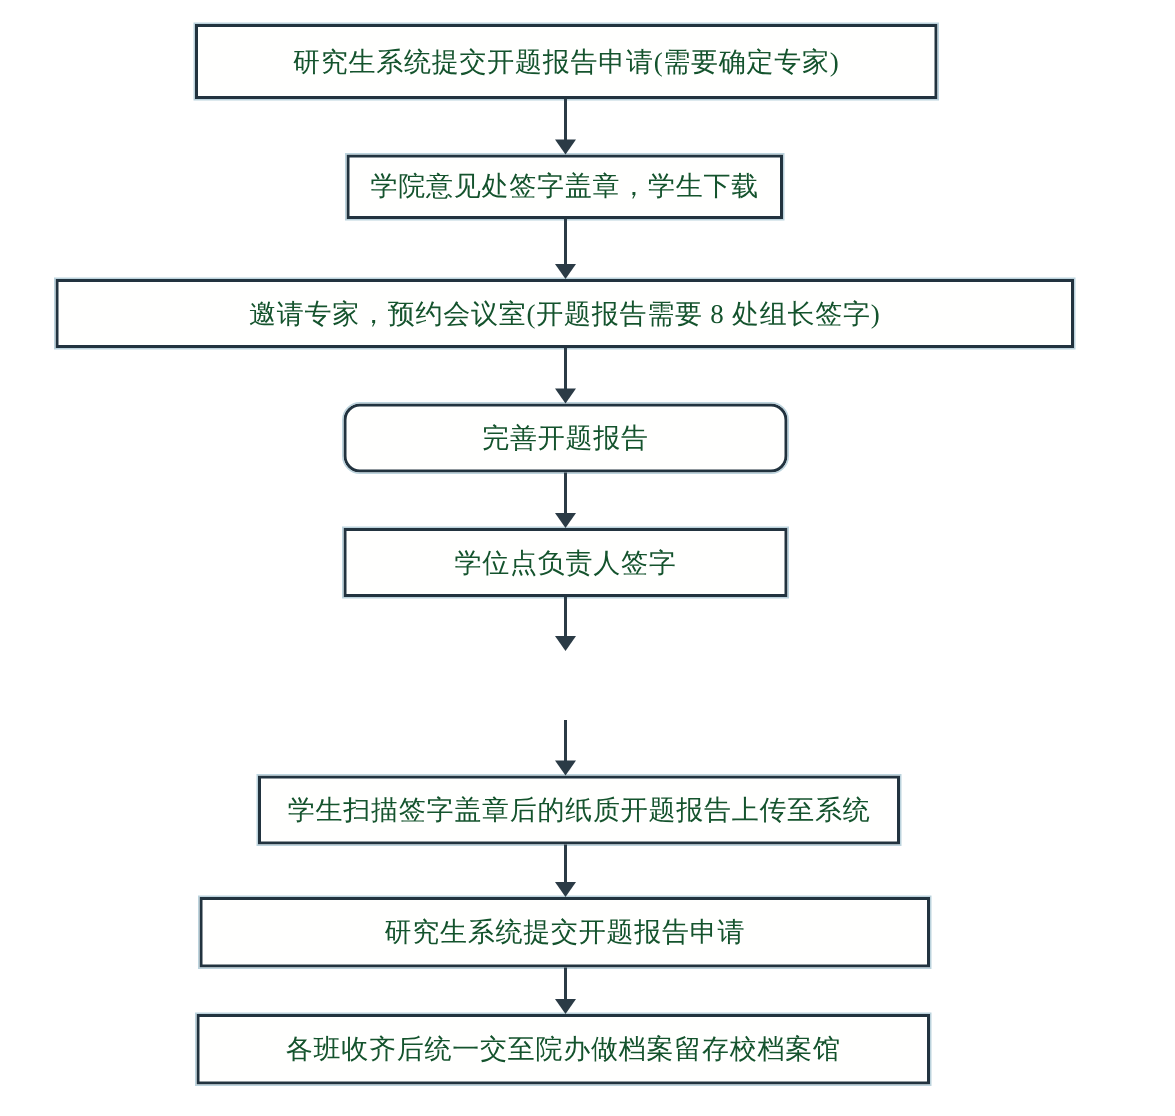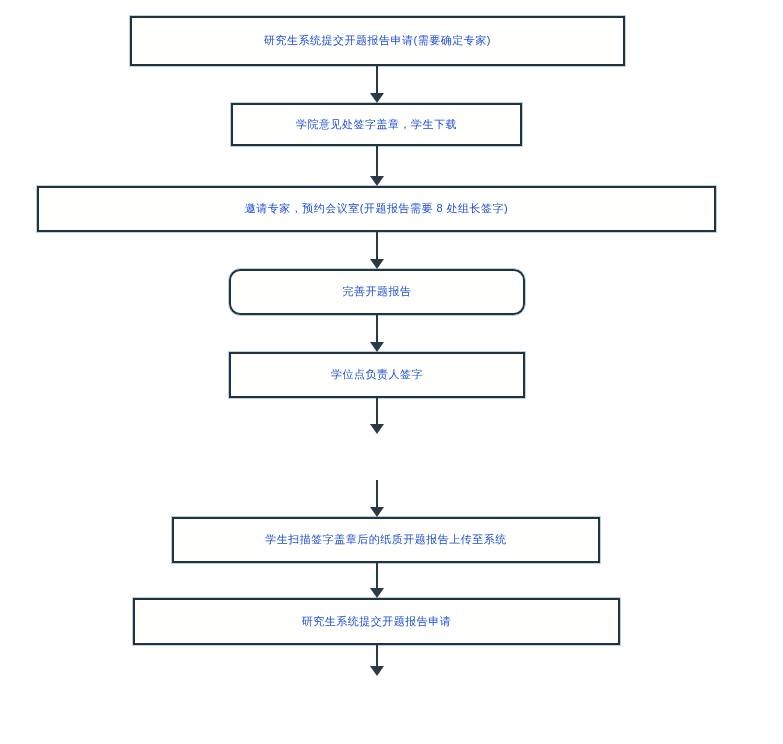--- a/index.html
+++ b/index.html
@@ -22,26 +22,26 @@
     background: #fffffe;
     border: 2px solid #22333f;
     outline: 1px solid #bcd3dd;
     outline-offset: 0px;
     display: flex;
     align-items: center;
     justify-content: center;
     text-align: center;
   }
   .box-label {
-    color: #1d4ed8;
-    font-size: 11px;
+    color: #14532d;
+    font-size: 18px;
     line-height: 1.25;
     letter-spacing: 0.5px;
     white-space: nowrap;
-    font-family: Liberation Sans, sans-serif;
+    font-family: Liberation Serif, serif;
   }
   .connector {
     position: absolute;
     width: 14px;
     display: flex;
     flex-direction: column;
     align-items: center;
   }
   .connector-line {
     width: 2px;
@@ -84,20 +84,23 @@
 
 
   <div class="process-box" style="left:172px; top:517px; width:428px; height:46px;">
     <span class="box-label">学生扫描签字盖章后的纸质开题报告上传至系统</span>
   </div>
 
   <div class="process-box" style="left:133px; top:598px; width:487px; height:47px;">
     <span class="box-label">研究生系统提交开题报告申请</span>
   </div>
 
+  <div class="process-box" style="left:131px; top:676px; width:489px; height:47px;">
+    <span class="box-label">各班收齐后统一交至院办做档案留存校档案馆</span>
+  </div>
 
   <div class="connector" style="left:370px; top:66px; height:37px;">
     <div class="connector-line"></div>
     <div class="connector-head"></div>
   </div>
 
   <div class="connector" style="left:370px; top:146px; height:40px;">
     <div class="connector-line"></div>
     <div class="connector-head"></div>
   </div>

